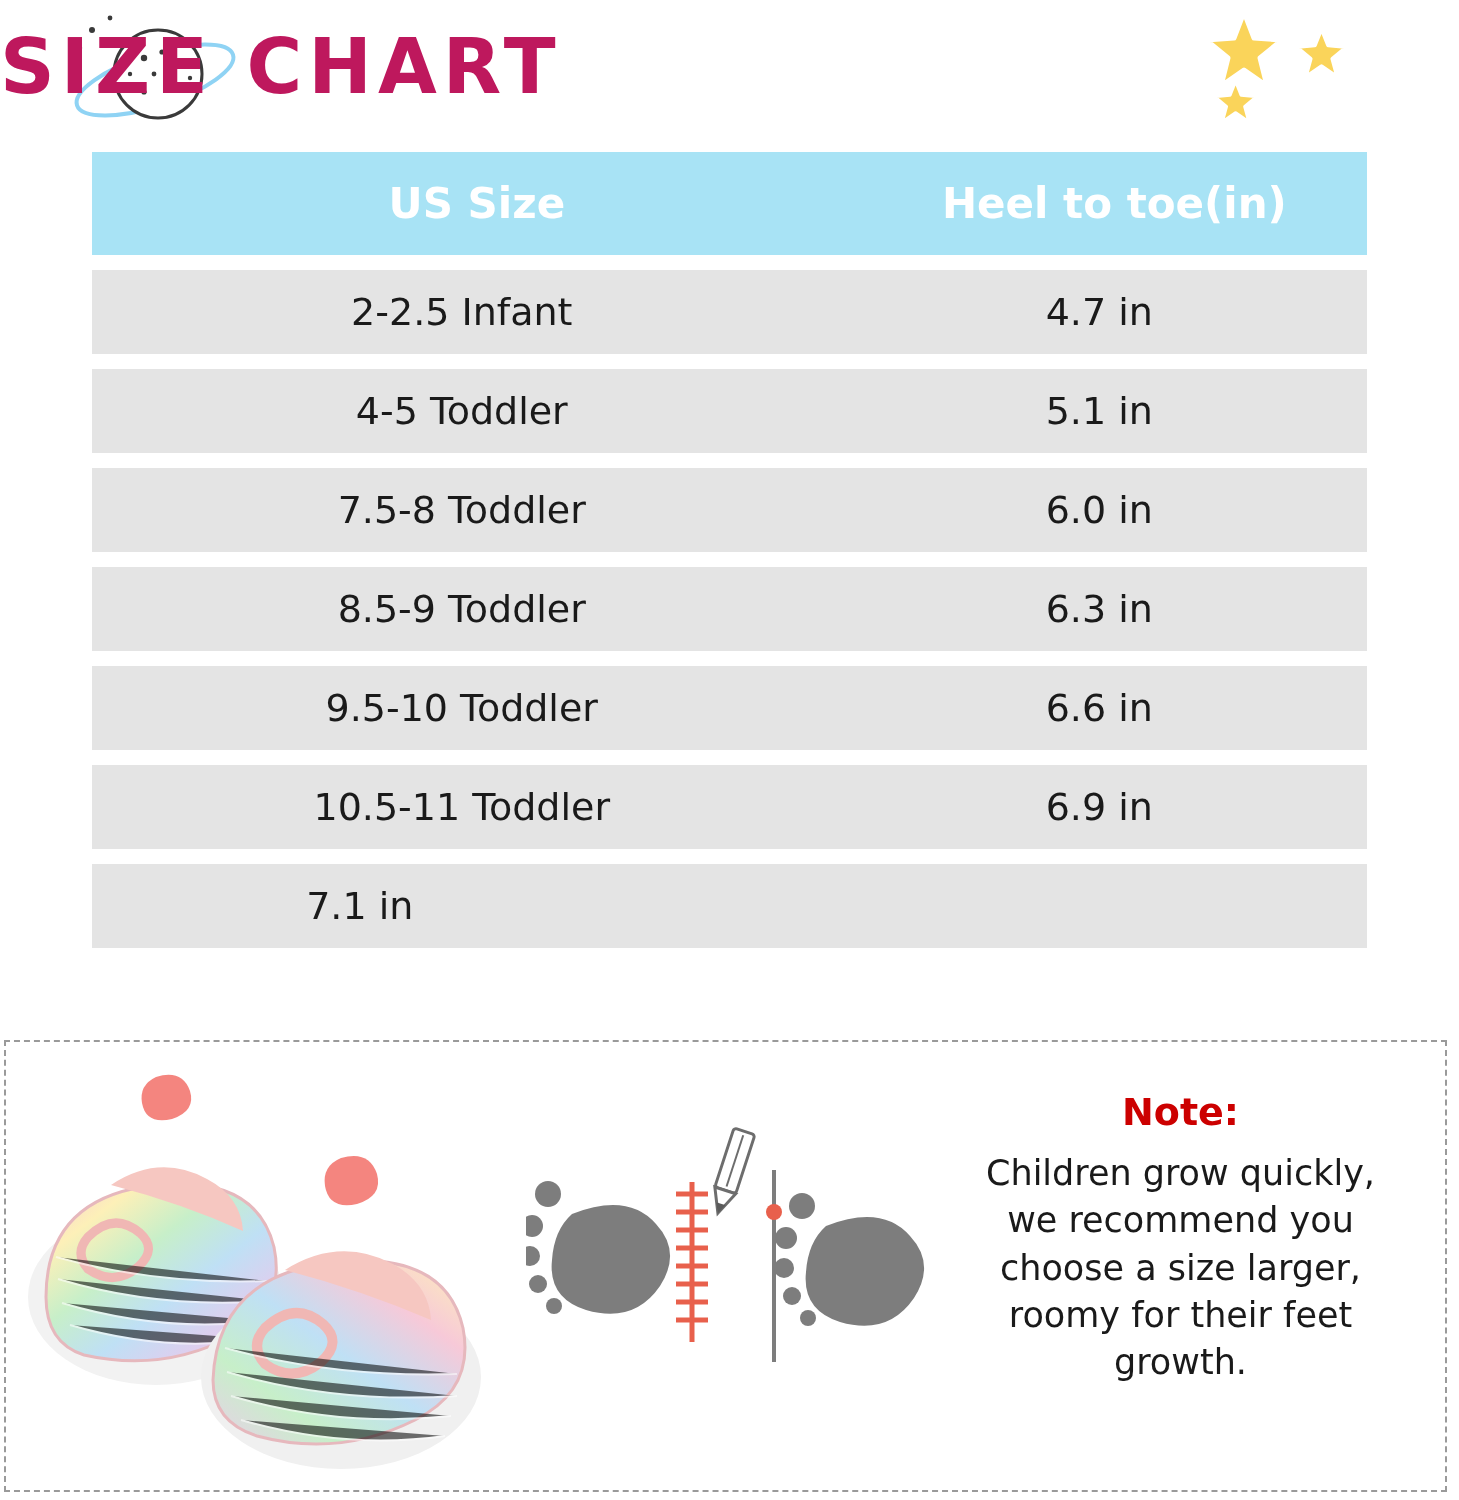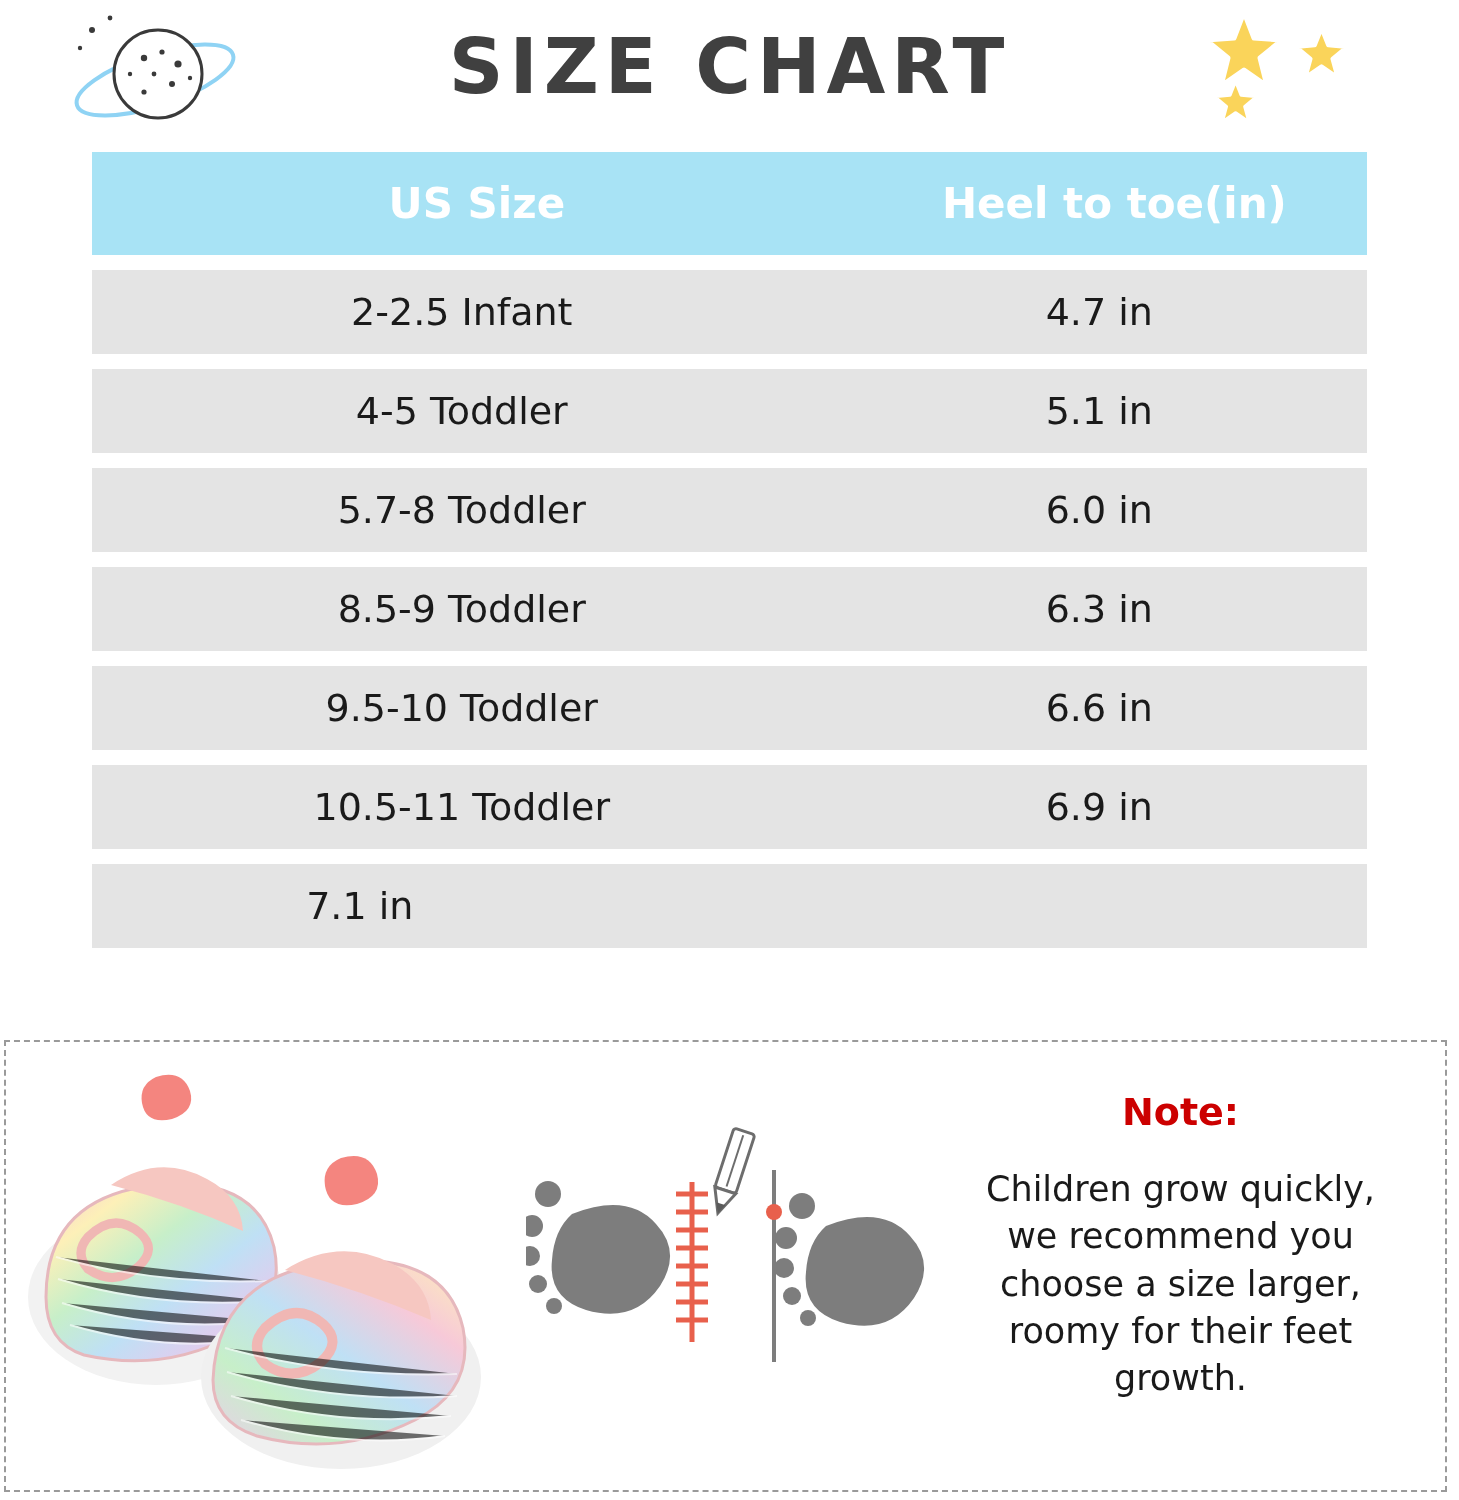--- a/index.html
+++ b/index.html
@@ -32,26 +32,26 @@
     right: 95px;
     top: 0px;
     width: 160px;
     height: 145px;
   }
   .chart-title {
     position: absolute;
     left: 0;
     right: 0;
     top: 22px;
-    text-align: center;
+    text-align: left;
     font-family: "DejaVu Sans", sans-serif;
     font-size: 76px;
     font-weight: bold;
     letter-spacing: 6px;
-    color: #404040;
+    color: #be185d;
   }
 
   
   .table-wrap {
     margin: 0 92px 0 92px;
     width: 1275px;
   }
   .thead {
     display: flex;
     background: #A8E3F5;
@@ -120,21 +120,21 @@
     font-weight: bold;
     font-size: 38px;
     margin-top: 48px;
     font-family: "DejaVu Sans", sans-serif;
   }
   .note-body {
     text-align: center;
     color: #1a1a1a;
     font-size: 35px;
     line-height: 1.35;
-    margin-top: 32px;
+    margin-top: 16px;
     padding: 0 10px;
     font-family: "DejaVu Sans", sans-serif;
   }
 </style>
 </head>
 <body>
 
 <div class="header">
 
   <svg class="planet-icon" viewBox="0 0 190 130">
@@ -175,21 +175,21 @@
 
   <div class="trow">
     <div class="cell col1">2-2.5 Infant</div>
     <div class="cell col2">4.7 in</div>
   </div>
   <div class="trow">
     <div class="cell col1">4-5 Toddler</div>
     <div class="cell col2">5.1 in</div>
   </div>
   <div class="trow">
-    <div class="cell col1">5.7-8 Toddler</div>
+    <div class="cell col1">7.5-8 Toddler</div>
     <div class="cell col2">6.0 in</div>
   </div>
   <div class="trow">
     <div class="cell col1">8.5-9 Toddler</div>
     <div class="cell col2">6.3 in</div>
   </div>
   <div class="trow">
     <div class="cell col1">9.5-10 Toddler</div>
     <div class="cell col2">6.6 in</div>
   </div>

